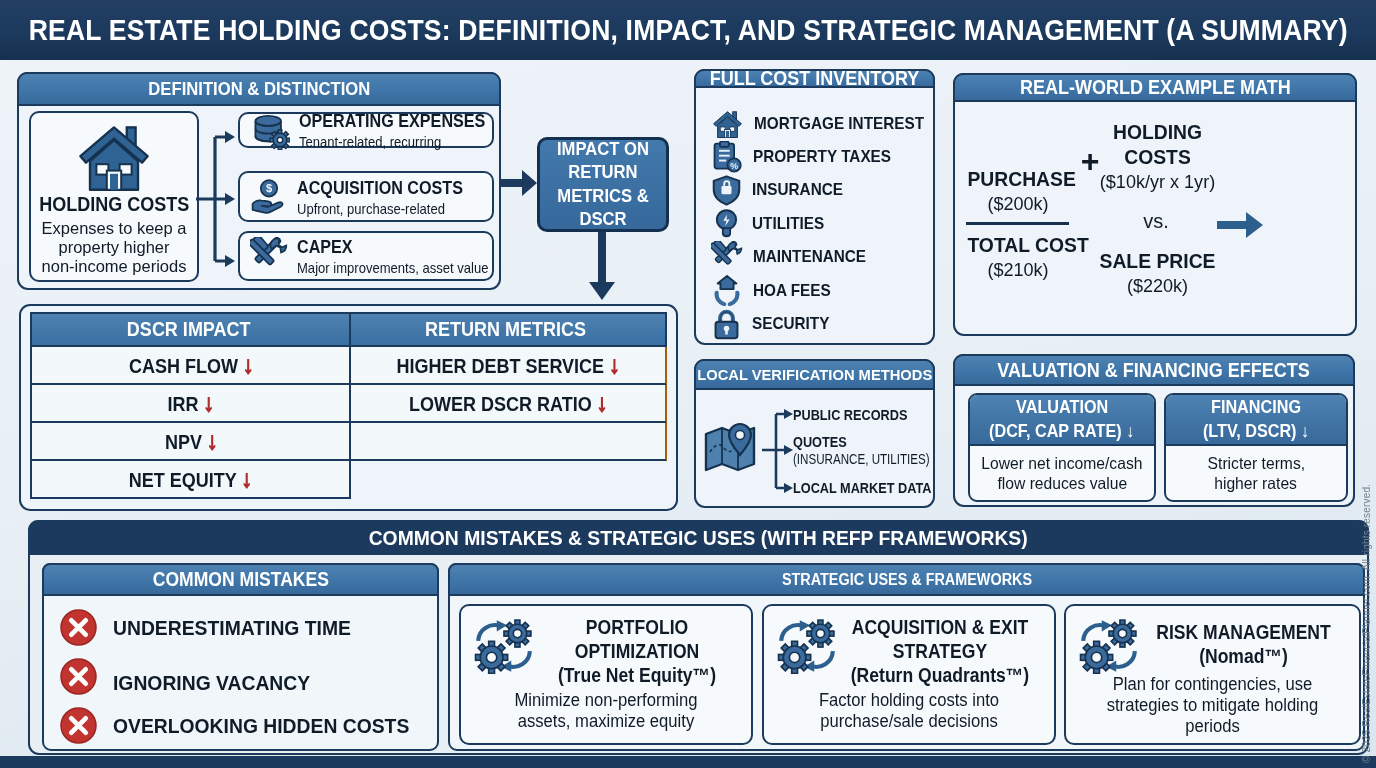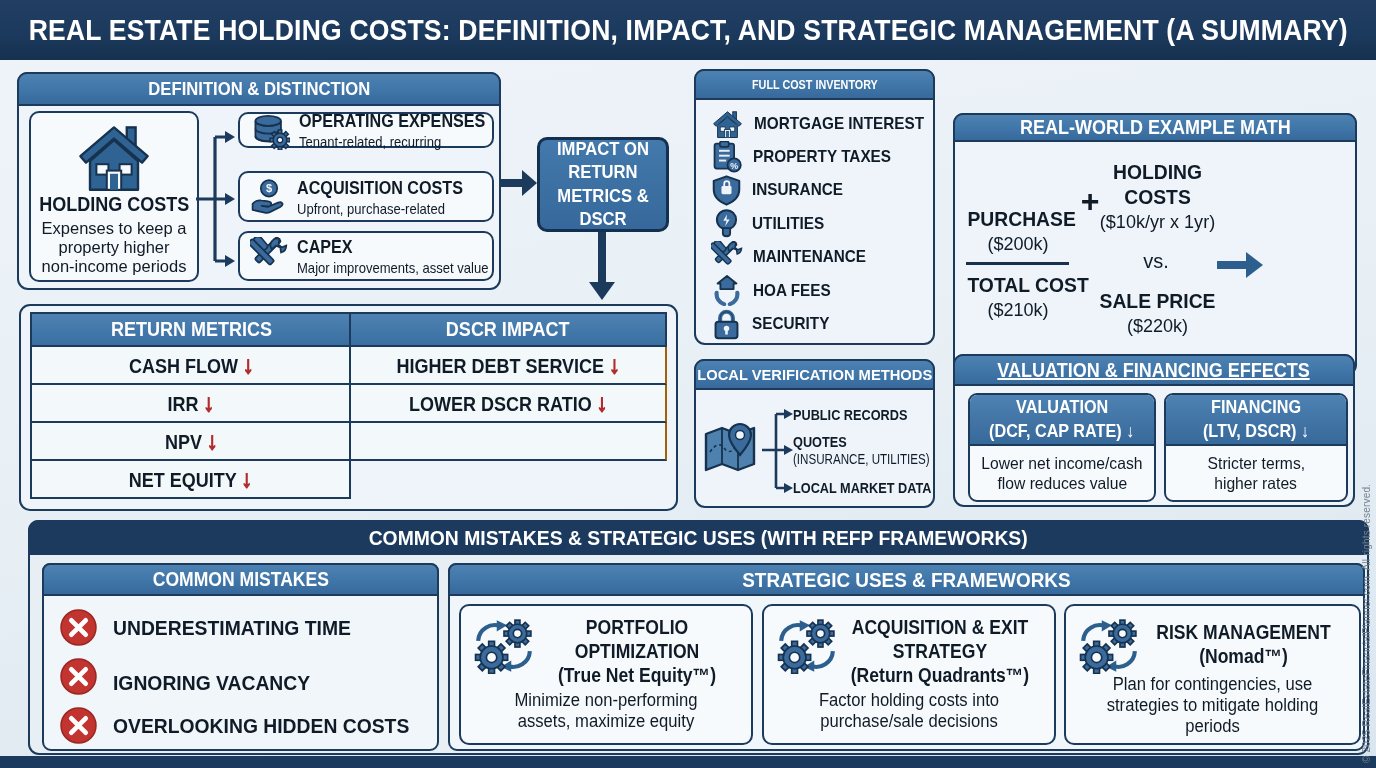--- a/index.html
+++ b/index.html
@@ -275,25 +275,25 @@
   </div>
 
   <svg class="abs" style="left:586px;top:232px;" width="32" height="70" viewBox="0 0 32 70">
     <rect x="12" y="0" width="8" height="50" fill="#1b3a5c"></rect>
     <path d="M3 50 h26 l-13 18 Z" fill="#1b3a5c"></path>
   </svg>
 
   <div class="panel" style="left:19px;top:304px;width:659px;height:207px;">
     <div class="tbl">
       <div class="hrow">
+        <div class="hcell cR">
+            <span>DSCR IMPACT</span>
+          </div>
         <div class="hcell cL">
             <span>RETURN METRICS</span>
-          </div>
-        <div class="hcell cR">
-            <span>DSCR IMPACT</span>
           </div>
       </div>
       <div class="row">
         <div class="cell cL">
             <span><span>CASH FLOW</span> <span class="arr-dn">↓</span></span>
           </div>
         <div class="cell cR">
             <span><span>HIGHER DEBT SERVICE</span> <span class="arr-dn">↓</span></span>
           </div>
       </div>
@@ -313,21 +313,21 @@
       <div class="row last">
         <div class="cell cL">
             <span><span>NET EQUITY</span> <span class="arr-dn">↓</span></span>
           </div>
       </div>
       <div class="tdivider"></div>
     </div>
   </div>
 
   <div class="panel" style="left:694px;top:69px;width:241px;height:276px;">
-    <div class="phead" style="height:31px;font-size:12px;">
+    <div class="phead" style="height:19px;font-size:20px;">
       <span>FULL COST INVENTORY</span>
     </div>
     <div class="abs" style="left:15px;top:36px;right:4px;">
       <div class="inv-row">
         <svg width="33" height="30" viewBox="0 0 100 90">
             <use href="#icon-house"></use>
           </svg>
         <div class="inv-label">MORTGAGE INTEREST</div>
       </div>
       <div class="inv-row">
@@ -387,21 +387,21 @@
     </div>
     <div class="abs" style="left:97px;top:72px;">
       <div class="ver-label">QUOTES</div>
       <div class="ver-sub">(INSURANCE, UTILITIES)</div>
     </div>
     <div class="abs" style="left:97px;top:118px;">
       <div class="ver-label">LOCAL MARKET DATA</div>
     </div>
   </div>
 
-  <div class="panel" style="left:953px;top:73px;width:404px;height:263px;margin-top:40px;">
+  <div class="panel" style="left:953px;top:73px;width:404px;height:263px;">
     <div class="phead" style="height:29px;font-size:20px;">
       <span>REAL-WORLD EXAMPLE MATH</span>
     </div>
     <div class="mathblock" style="left:8px;top:92px;width:110px;">
       <div class="bignum">PURCHASE</div>
       <div class="val">($200k)</div>
     </div>
     <div class="mathblock" style="left:120px;top:68px;width:30px;font-weight:bold;font-size:32px;"><span>+</span></div>
     <div class="mathblock" style="left:130px;top:45px;width:145px;">
       <div class="bignum">HOLDING</div>
@@ -418,21 +418,21 @@
       <div class="bignum">SALE PRICE</div>
       <div class="val">($220k)</div>
     </div>
     <svg class="abs" style="left:262px;top:136px;" width="48" height="28" viewBox="0 0 48 28">
       <rect x="0" y="10" width="29" height="8" fill="#2d5f8e"></rect>
       <path d="M29 1 v26 l17 -13 Z" fill="#2d5f8e"></path>
     </svg>
   </div>
 
   <div class="panel" style="left:953px;top:354px;width:402px;height:153px;">
-    <div class="phead" style="height:32px;font-size:20px;text-decoration:underline;">
+    <div class="phead" style="height:32px;font-size:20px;">
       <span>VALUATION &amp; FINANCING EFFECTS</span>
     </div>
     <div class="fx-box" style="left:13px;width:188px;">
       <div class="fx-head">
         <div>VALUATION</div>
         <div>(DCF, CAP RATE) ↓</div>
       </div>
       <div class="fx-body">
         <div>Lower net income/cash</div>
         <div>flow reduces value</div>
@@ -473,21 +473,21 @@
       </div>
       <div class="mk-row" style="top:142px;">
         <svg width="37" height="37" viewBox="0 0 36 36">
             <use href="#icon-circle-x"></use>
           </svg>
         <div class="mk-label">OVERLOOKING HIDDEN COSTS</div>
       </div>
     </div>
 
     <div class="whitebox" style="left:418px;top:41px;width:917px;height:188px;background:#f0f6fa;border-radius:9px;">
-      <div class="phead" style="height:33px;font-size:21px;border-radius:8px 8px 0 0;">
+      <div class="phead" style="height:33px;font-size:16px;border-radius:8px 8px 0 0;">
         <span>STRATEGIC USES &amp; FRAMEWORKS</span>
       </div>
 
       <div class="whitebox" style="left:9px;top:39px;width:294px;height:141px;">
         <svg class="abs" style="left:13px;top:12px;" width="60" height="56" viewBox="0 0 58 54">
             <use href="#icon-gears-cycle"></use>
           </svg>
         <div class="strat-title">
           <div>PORTFOLIO</div>
           <div>OPTIMIZATION</div>

